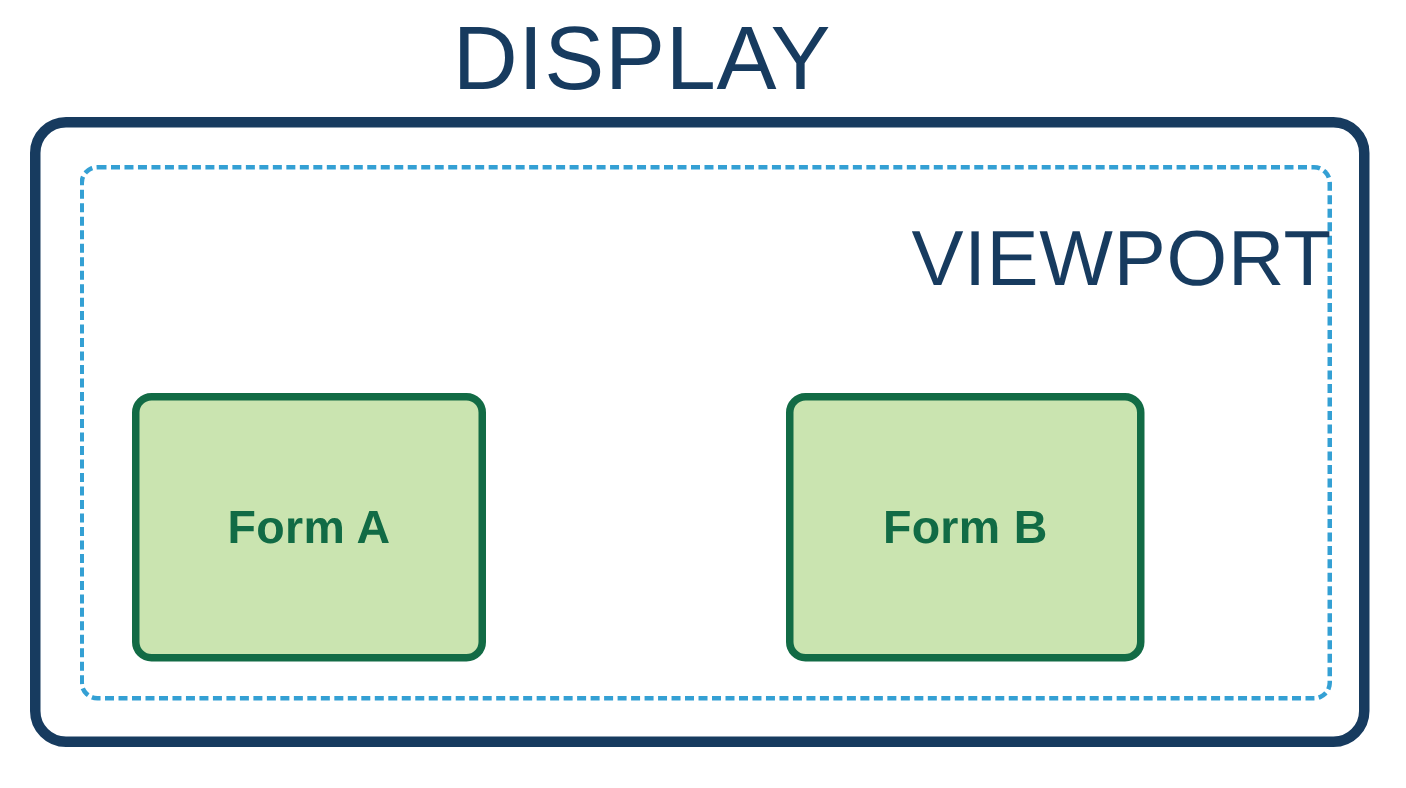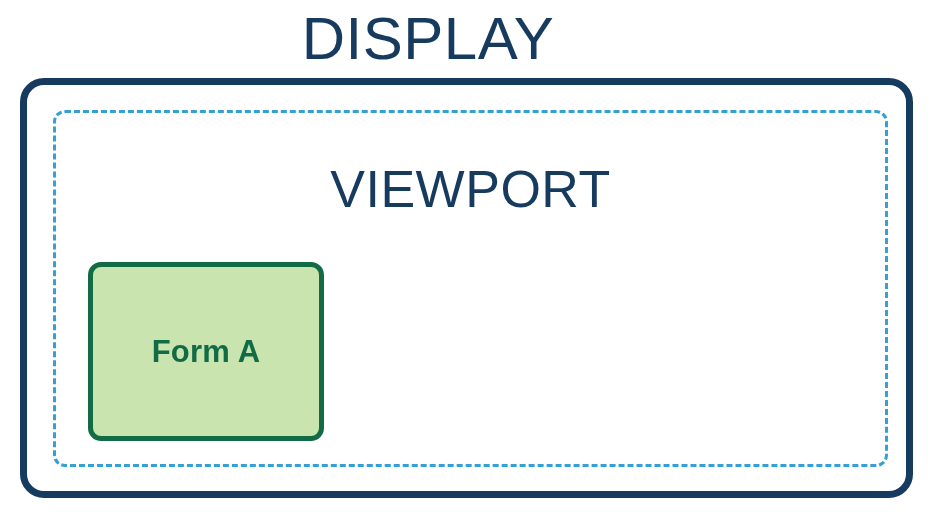--- a/index.html
+++ b/index.html
@@ -56,23 +56,23 @@
     height: 351px;
     border: 3px dashed #34a0d4;
     border-radius: 12px;
     box-sizing: content-box;
     background: transparent;
   }
 
   .viewport-title {
     position: absolute;
     left: 53px;
-    top: 158px;
+    top: 142px;
     width: 835px;
-    text-align: center;
+    text-align: right;
     font-family: "Liberation Sans", sans-serif;
     font-size: 52px;
     font-weight: 400;
     line-height: 62px;
     letter-spacing: 0.5px;
     color: #173b5f;
     white-space: nowrap;
   }
 
   
@@ -122,17 +122,20 @@
   <div class="viewport-frame"></div>
 
   <div class="viewport-title">VIEWPORT</div>
 
   <div class="forms-row">
 
     <div class="form-box a">
       <span class="form-label">Form A</span>
     </div>
 
+    <div class="form-box b">
+      <span class="form-label">Form B</span>
+    </div>
 
 
   </div>
 
 </div>
 
 </body></html>

